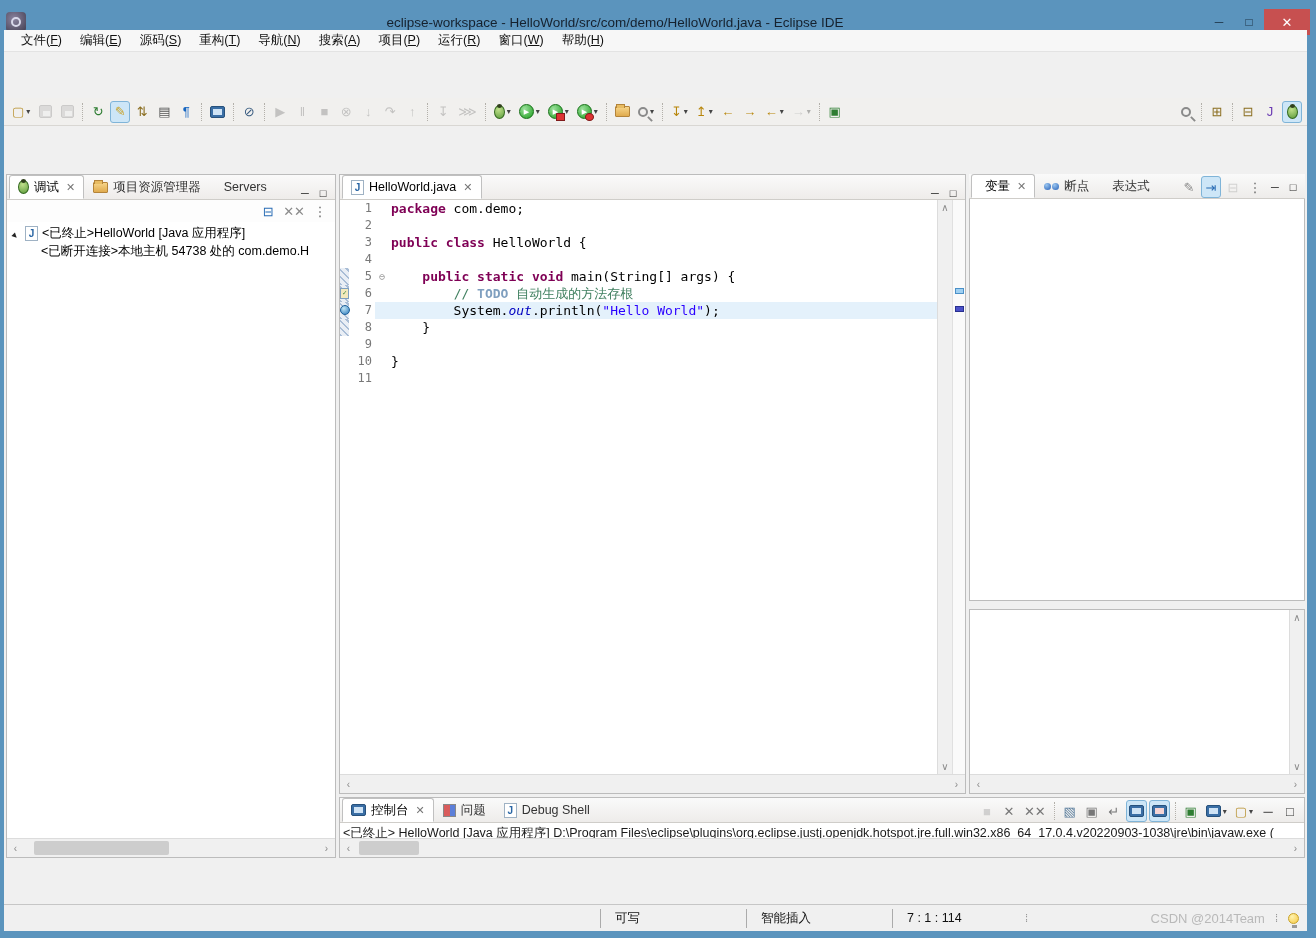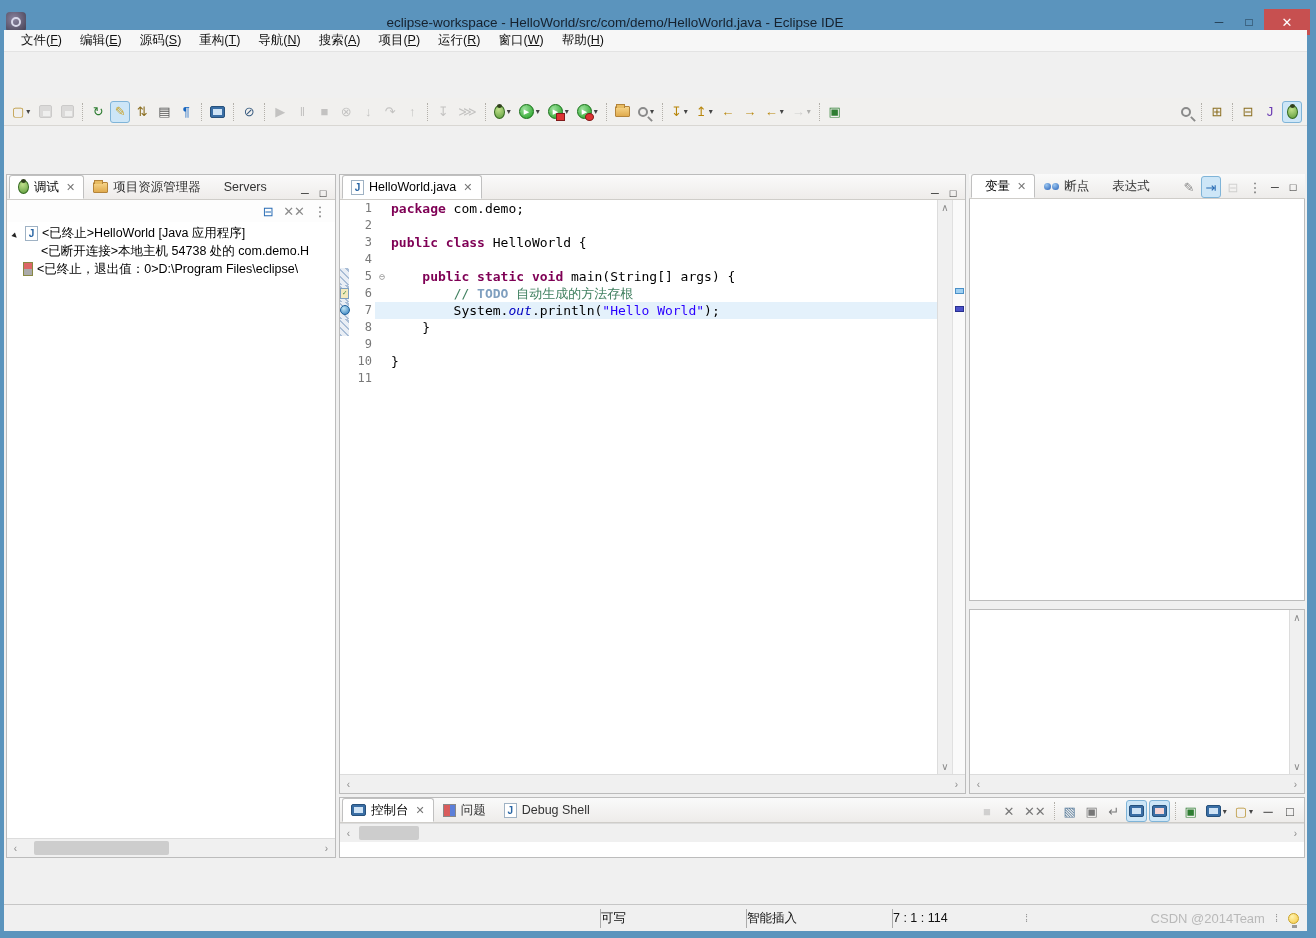--- a/index.html
+++ b/index.html
@@ -156,21 +156,21 @@
   .console-header { font-size:12.5px; color:#1a1a1a; white-space:nowrap; overflow:hidden; height:17px; }
   .console-outbox { display:inline-block; border:3px solid #e0251b; padding:2px 28px 3px 3px;
     margin-top:1px; }
   .console-output { font-family:"DejaVu Sans Mono", monospace; font-size:13px; color:#000;
     letter-spacing:1px; white-space:pre; }
 
   
   .statusbar { height:27px; background:#f0f0f0; border-top:1px solid #c6c6c6; display:flex;
     align-items:center; font-size:12.5px; color:#111; flex:0 0 auto; position:relative; }
   .st-spacer { width:596px; }
-  .st-cell { width:146px; border-left:1px solid #ababab; height:19px;
+  .st-cell { width:146px; padding-left:14px; border-left:1px solid #ababab; height:19px;
     display:flex; align-items:center; }
   .st-cell.pos { width:127px; }
   .st-dots { color:#9a9a9a; font-size:11px; letter-spacing:0; margin:0 6px; }
   .st-right { margin-left:auto; display:flex; align-items:center; gap:4px; padding-right:8px;justify-content:space-between; }
   .watermark { color:#b9b9b9; font-size:13px; }
 </style>
 </head>
 <body>
 
 <div class="titlebar">
@@ -370,24 +370,20 @@
         </div>
       <div class="tree" id="debug-tree">
           <div class="treerow">
             <span class="exparrow">▾</span>
             <span class="jfile">J</span>
             <span class="lbl">&lt;已终止&gt;HelloWorld [Java 应用程序]</span>
           </div>
           <div class="treerow indent1">
             <span class="gearsicon"></span>
             <span class="lbl">&lt;已断开连接&gt;本地主机 54738 处的 com.demo.H</span>
-          </div>
-          <div class="treerow indent1">
-            <span class="exeicon"></span>
-            <span class="lbl">&lt;已终止，退出值：0&gt;D:\Program Files\eclipse\</span>
           </div>
         </div>
       <div class="hscroll">
         <span class="sarrow">‹</span>
         <span class="strack">
             <span class="sthumb" style="left:10px;width:135px;"></span>
           </span>
         <span class="sarrow">›</span>
       </div>
     </div>
@@ -545,20 +541,26 @@
                 <span class="dd">▾</span>
               </span>
               <span class="tbtn">
                 <span class="gi" style="color: rgb(51, 51, 51);">─</span>
               </span>
               <span class="tbtn">
                 <span class="gi" style="color: rgb(51, 51, 51);">□</span>
               </span>
             </span>
           </div>
+        <div class="console-body">
+          <div class="console-header">&lt;已终止&gt; HelloWorld [Java 应用程序] D:\Program Files\eclipse\plugins\org.eclipse.justj.openjdk.hotspot.jre.full.win32.x86_64_17.0.4.v20220903-1038\jre\bin\javaw.exe (</div>
+          <div class="console-outbox">
+            <span class="console-output">Hello World</span>
+          </div>
+        </div>
         <div class="hscroll">
           <span class="sarrow">‹</span>
           <span class="strack">
               <span class="sthumb" style="left:2px;width:60px;"></span>
             </span>
           <span class="sarrow">›</span>
         </div>
       </div>
     </div>
   </div>

